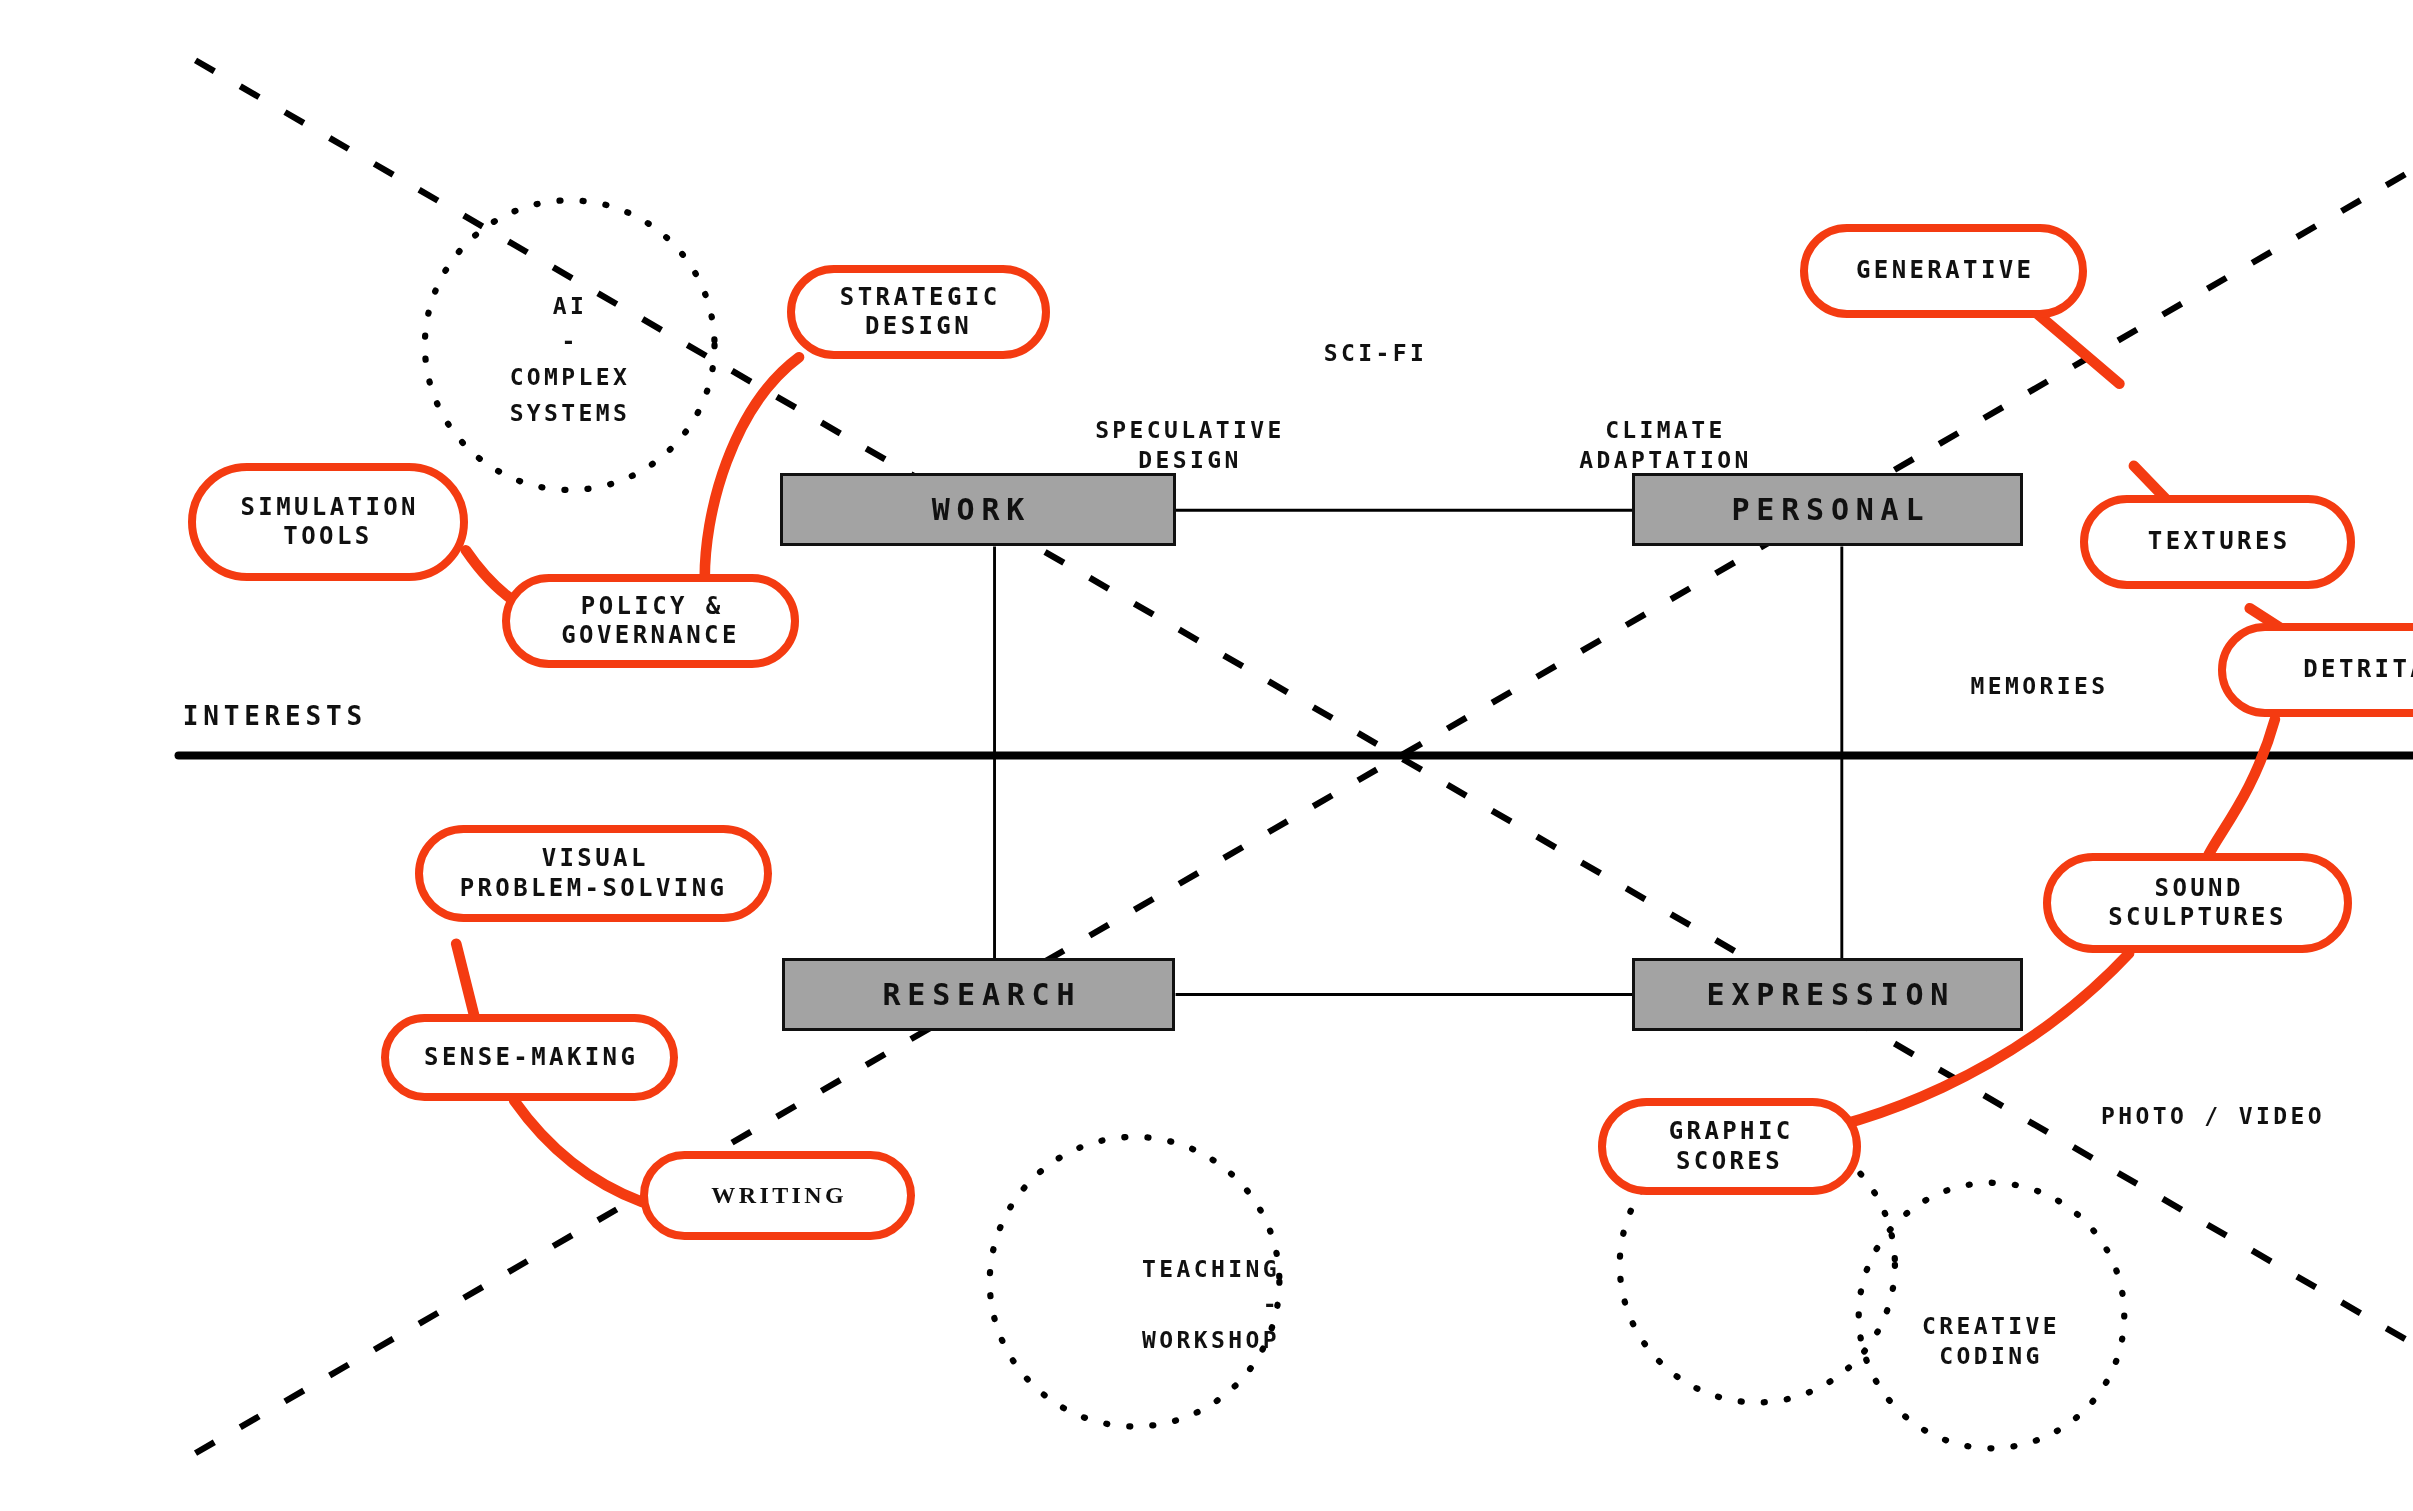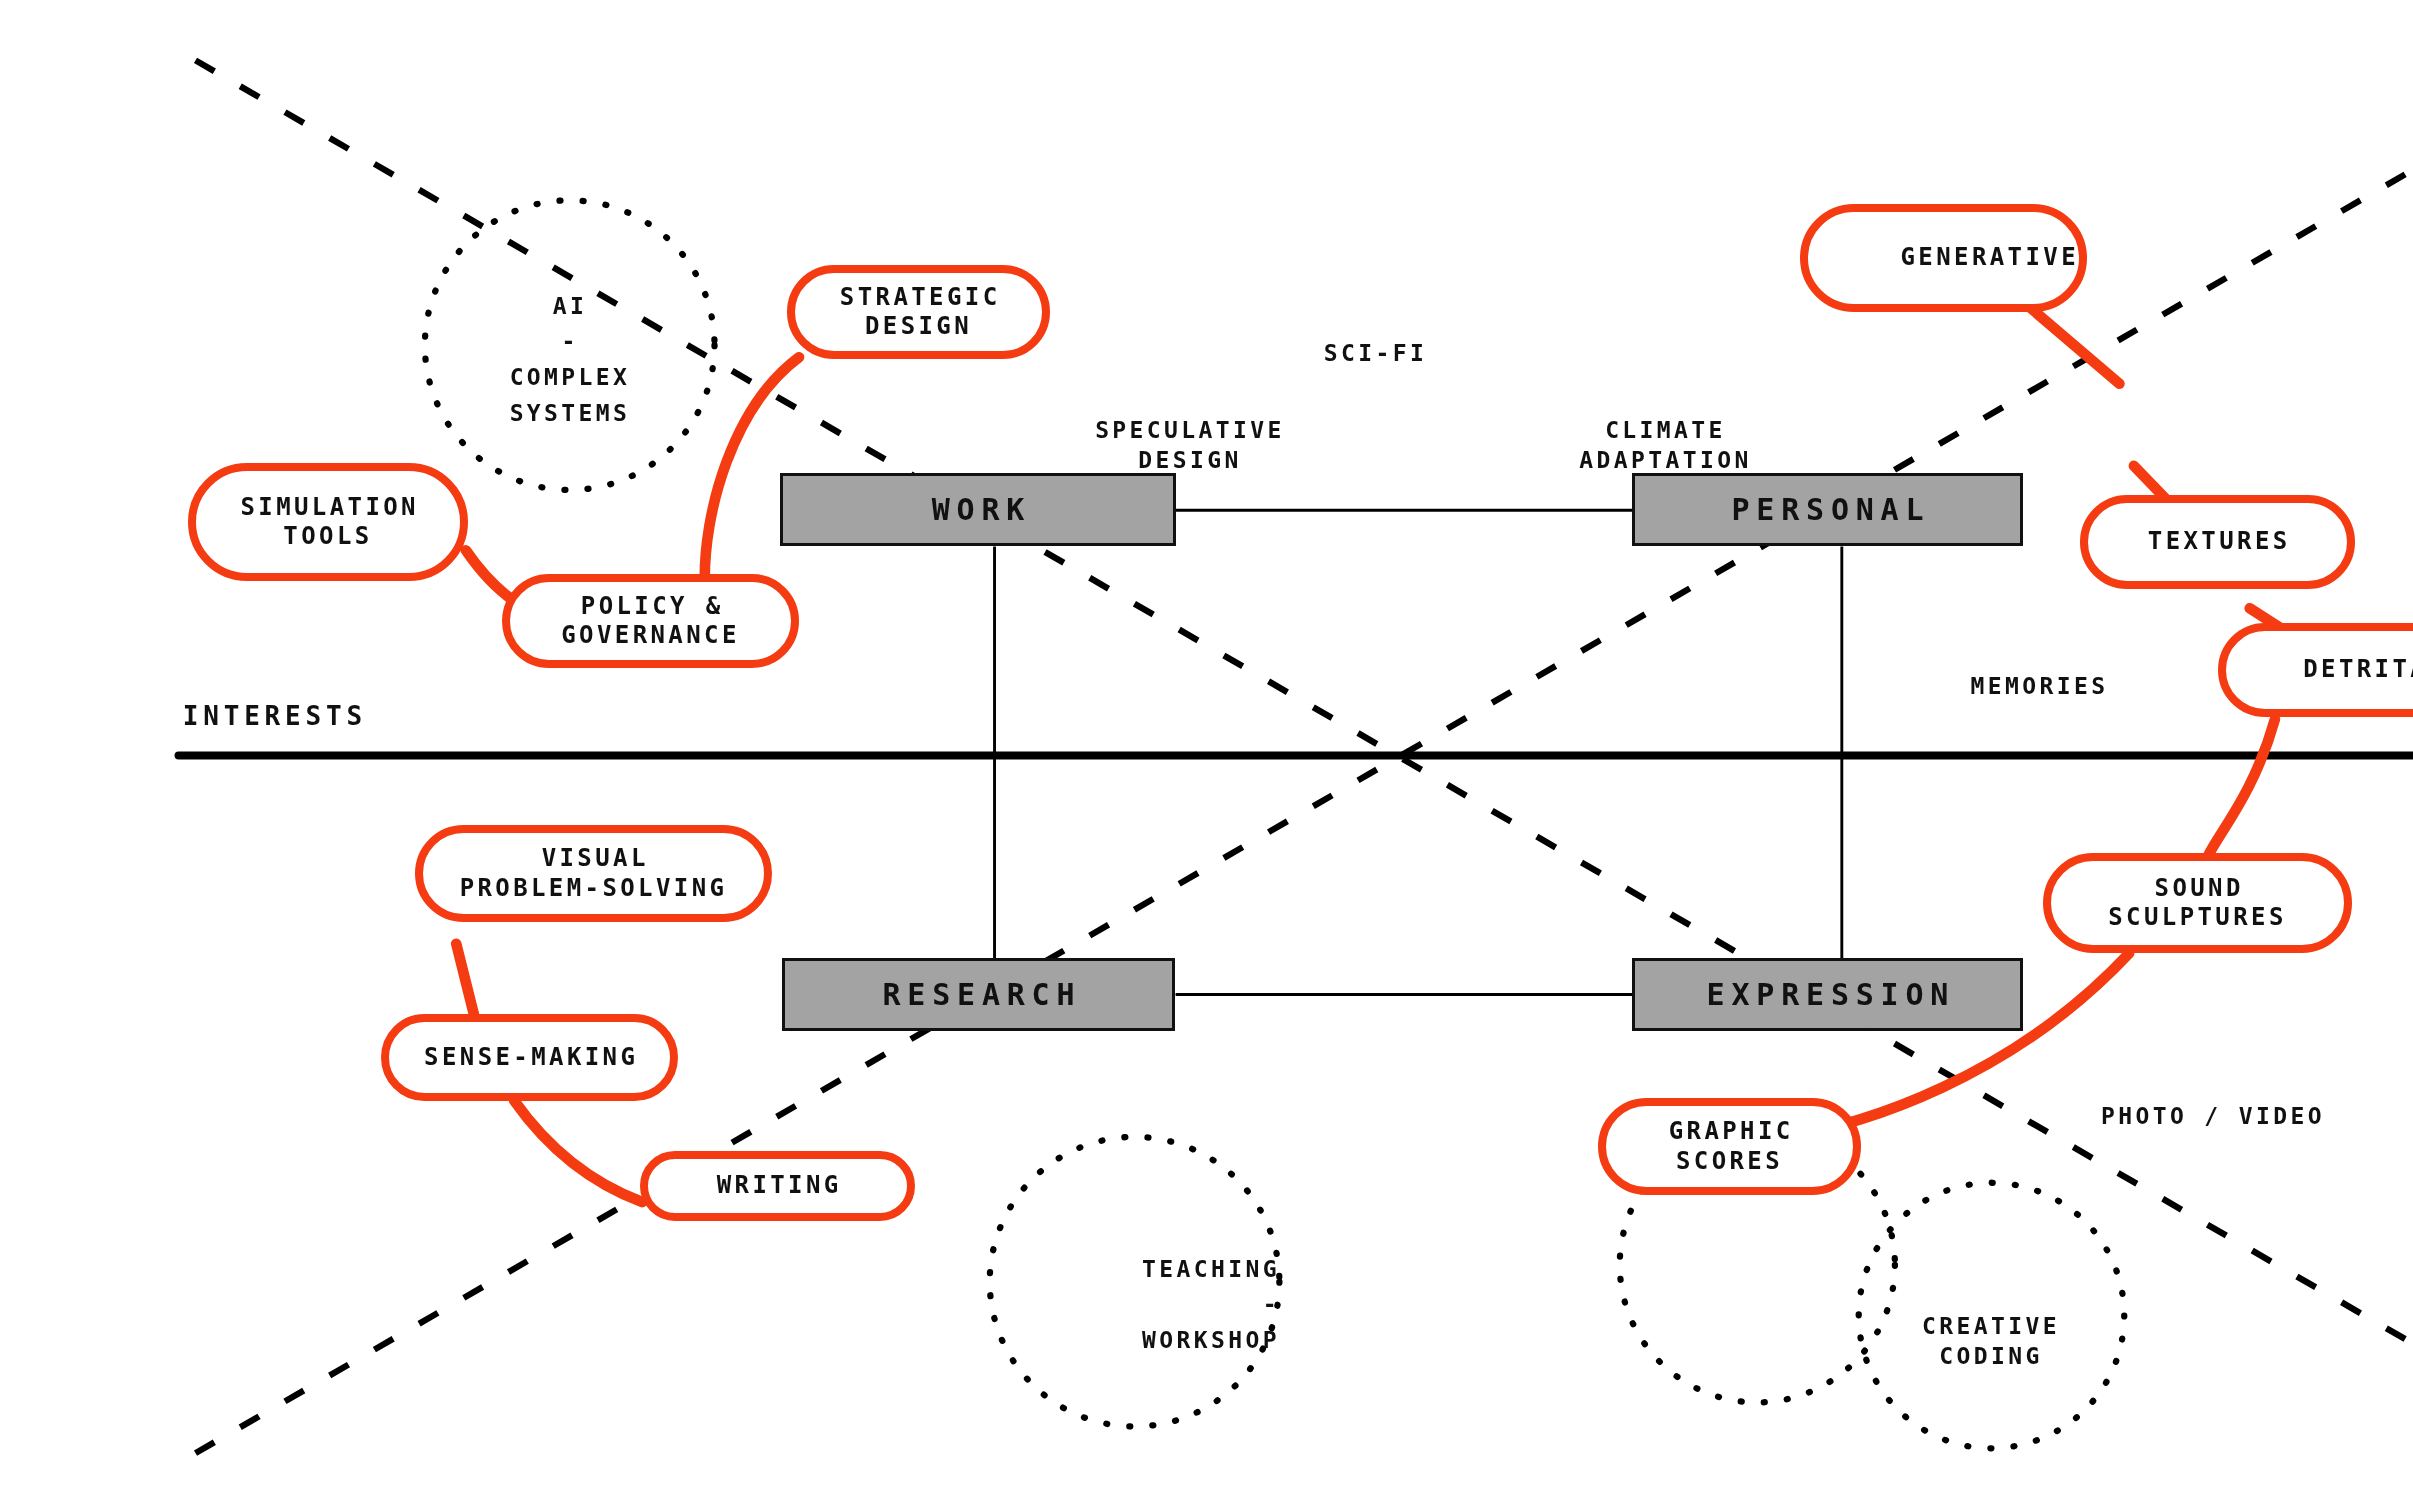--- a/index.html
+++ b/index.html
@@ -199,21 +199,21 @@
   <div class="pill" style="left:502px; top:574px; width:297px; height:94px;">
     <span>POLICY &amp;
 GOVERNANCE</span>
   </div>
 
   <div class="pill" style="left:787px; top:265px; width:263px; height:94px;">
     <span>STRATEGIC
 DESIGN</span>
   </div>
 
-  <div class="pill" style="left:1800px; top:204px; width:287px; height:108px;justify-content:flex-end;">
+  <div class="pill" style="left:1800px; top:224px; width:287px; height:94px;">
     <span>GENERATIVE</span>
   </div>
 
 
   <div class="pill" style="left:2080px; top:495px; width:275px; height:94px;">
     <span>TEXTURES</span>
   </div>
 
   <div class="pill" style="left:2218px; top:623px; width:292px; height:94px;">
     <span>DETRITA</span>
@@ -231,21 +231,21 @@
 
   <div class="pill" style="left:415px; top:825px; width:357px; height:97px;">
     <span>VISUAL
 PROBLEM-SOLVING</span>
   </div>
 
   <div class="pill" style="left:381px; top:1014px; width:297px; height:87px;">
     <span>SENSE-MAKING</span>
   </div>
 
-  <div class="pill" style="left:640px; top:1151px; width:275px; height:70px;">
+  <div class="pill" style="left:640px; top:1151px; width:275px; height:89px;font-family:Liberation Serif, serif;">
     <span>WRITING</span>
   </div>
 
   <div class="circle-label" style="left:425px; top:253px; width:290px;">
     <span>AI
 -
 COMPLEX
 SYSTEMS</span>
   </div>
 

